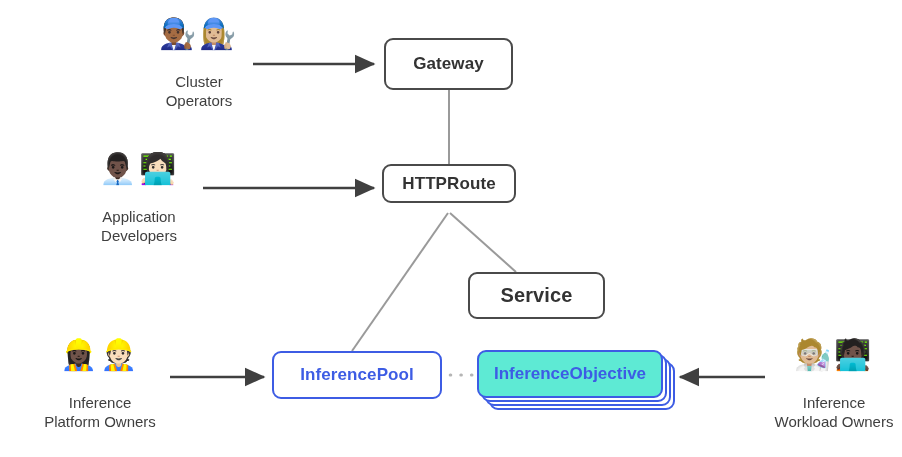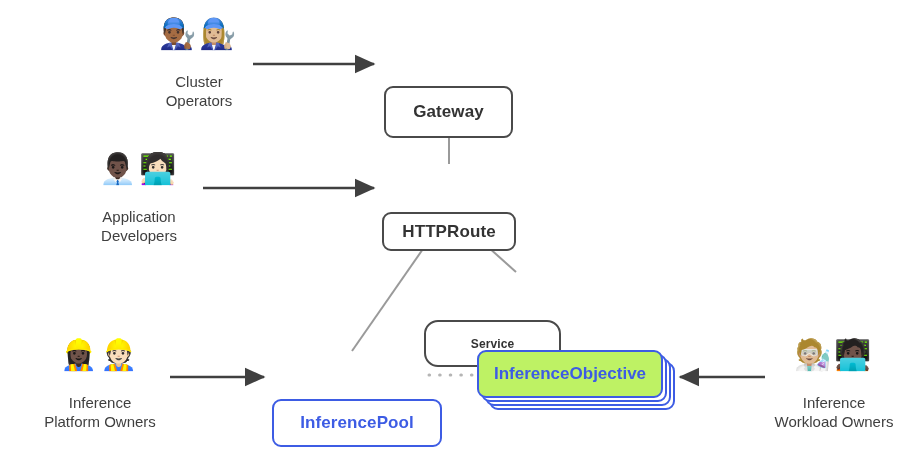--- a/index.html
+++ b/index.html
@@ -32,21 +32,20 @@
     box-sizing: border-box;
     display: flex;
     align-items: center;
     justify-content: center;
     background: #ffffff;
     border: 2px solid #4a4a4a;
     border-radius: 9px;
     color: #333333;
     font-weight: bold;
     letter-spacing: .1px;
-    margin-top: 48px;
   }
   .node.blue {
     border-color: #3d5ce4;
     color: #3d5ce4;
     border-width: 2px;
   }
 
   
   .stack {
     position: absolute;
@@ -57,21 +56,21 @@
     background: #ffffff;
     border: 2px solid #3d5ce4;
     border-radius: 9px;
   }
   .stack .front {
     position: absolute;
     box-sizing: border-box;
     display: flex;
     align-items: center;
     justify-content: center;
-    background: #bef264;
+    background: #5eead4;
     border: 2px solid #3d5ce4;
     border-radius: 9px;
     color: #3d5ce4;
     font-weight: bold;
     left: 0;
     top: 0;
   }
 
   
   .actor {
@@ -125,21 +124,21 @@
       <line x1="203" y1="188" x2="374" y2="188" marker-end="url(#arrowRight)"></line>
       <line x1="170" y1="377" x2="264" y2="377" marker-end="url(#arrowRight)"></line>
       <line x1="765" y1="377" x2="680" y2="377" marker-end="url(#arrowLeft)"></line>
     </g>
   </svg>
 
   <div class="node" style="left:384px; top:38px; width:129px; height:52px; font-size:17px;">Gateway</div>
 
   <div class="node" style="left:382px; top:164px; width:134px; height:39px; font-size:17px;">HTTPRoute</div>
 
-  <div class="node" style="left:424px; top:272px; width:137px; height:47px; font-size:12px;border-radius:14px;">Service</div>
+  <div class="node" style="left:468px; top:272px; width:137px; height:47px; font-size:20px;">Service</div>
 
   <div class="node blue" style="left:272px; top:351px; width:170px; height:48px; font-size:17px;">InferencePool</div>
 
   <div class="stack" style="left:477px; top:350px; width:200px; height:62px;">
     <div class="layer" style="left:12px; top:12px; width:186px; height:48px;"></div>
     <div class="layer" style="left:8px; top:8px; width:186px; height:48px;"></div>
     <div class="layer" style="left:4px; top:4px; width:186px; height:48px;"></div>
     <div class="front" style="width:186px; height:48px; font-size:17px;">InferenceObjective</div>
   </div>
 

